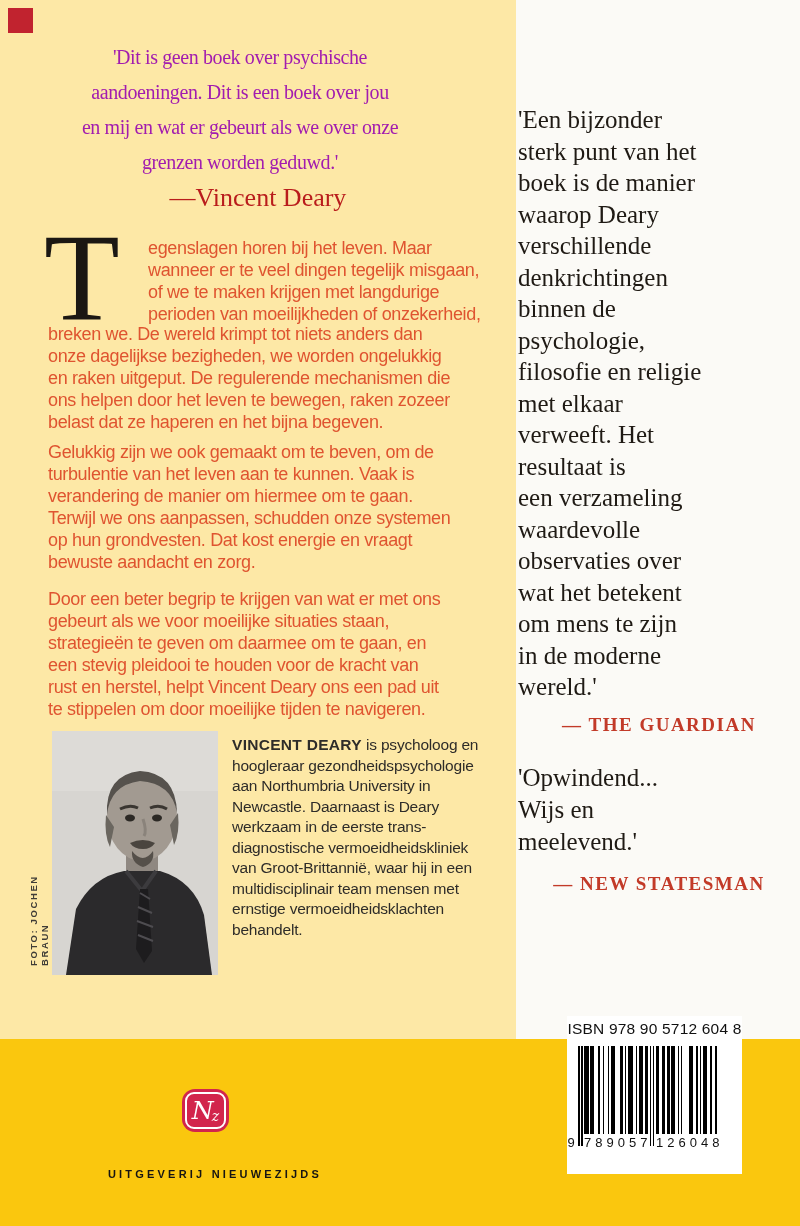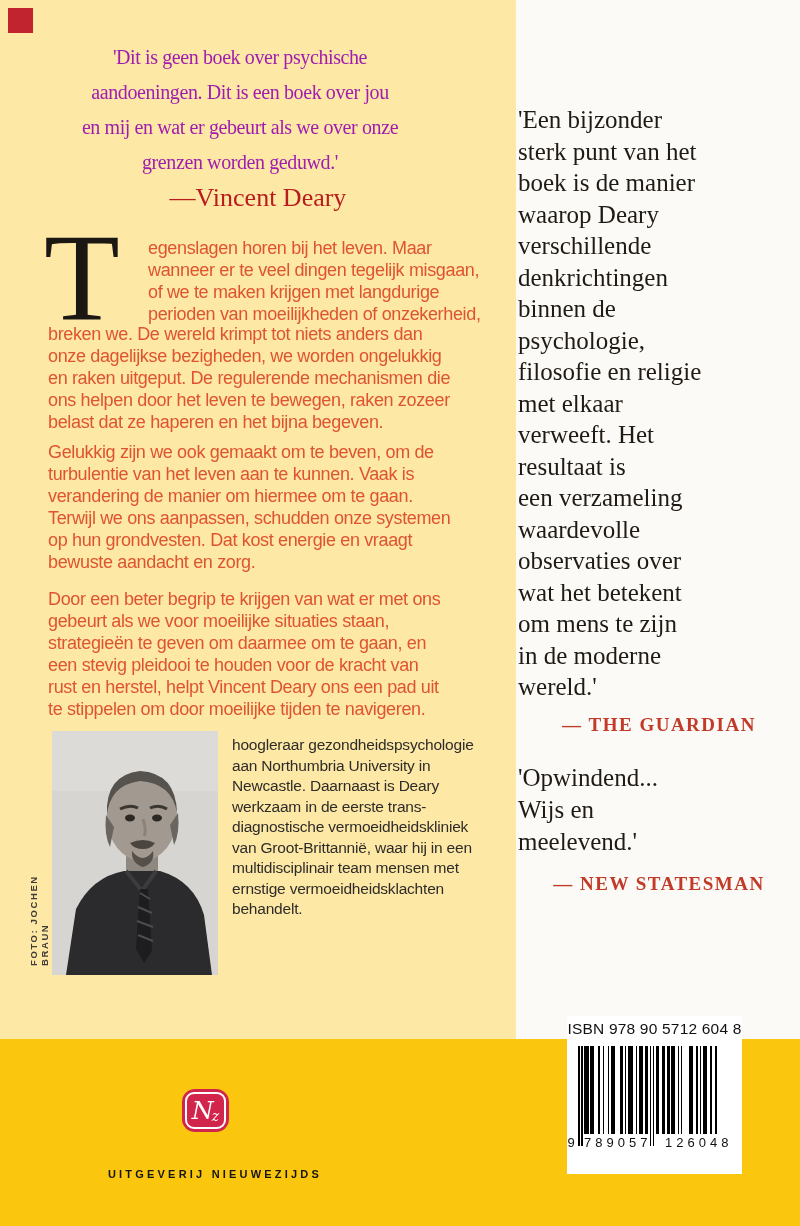--- a/index.html
+++ b/index.html
@@ -59,21 +59,21 @@
   .pub-name{left:65px;top:1168px;width:300px;text-align:center;color:#161513;
      font-size:11px;font-weight:700;letter-spacing:3.2px;}
   
   .barcode-box{left:567px;top:1016px;width:175px;height:158px;background:#fff;}
   .isbn-label{left:567px;top:1020px;width:175px;text-align:center;color:#111;
      font-size:15.5px;letter-spacing:0.2px;}
   .bars{left:578px;top:1046px;}
   .bc-digits{color:#111;font-size:13px;letter-spacing:4px;text-align:center;}
   .bc-lead{left:564px;top:1135px;width:14px;letter-spacing:0;}
   .bc-left{left:584px;top:1135px;width:64px;}
-  .bc-right{left:656px;top:1135px;width:64px;margin-left:9px;}
+  .bc-right{left:656px;top:1135px;width:64px;}
 </style>
 </head>
 <body>
 
 <div class="abs panel-left"></div>
 <div class="abs panel-right"></div>
 <div class="abs band-gold"></div>
 <div class="abs corner-marker"></div>
 
 <div class="abs top-quote">'Dit is geen boek over psychische
@@ -132,20 +132,21 @@
 
     <path d="M74,140 L90,160 L104,140" stroke="#3C3B3E" stroke-width="4" fill="none"></path>
 
     <path d="M88,158 L96,158 L100,220 L92,232 L84,218 Z" fill="#1D1C1E"></path>
     <path d="M88,162 L98,168 M86,176 L100,182 M85,190 L101,196 M86,204 L101,210" stroke="#4E4C50" stroke-width="2"></path>
   </svg>
 </div>
 <div class="abs photo-credit">FOTO: JOCHEN BRAUN</div>
 
 <div class="abs bio">
+  <div><span class="bold">VINCENT DEARY</span><span> is psycholoog en</span></div>
   <div class="bio-rest">hoogleraar gezondheidspsychologie
 aan Northumbria University in
 Newcastle. Daarnaast is Deary
 werkzaam in de eerste trans-
 diagnostische vermoeidheidskliniek
 van Groot-Brittannië, waar hij in een
 multidisciplinair team mensen met
 ernstige vermoeidheidsklachten
 behandelt.</div>
 </div>

